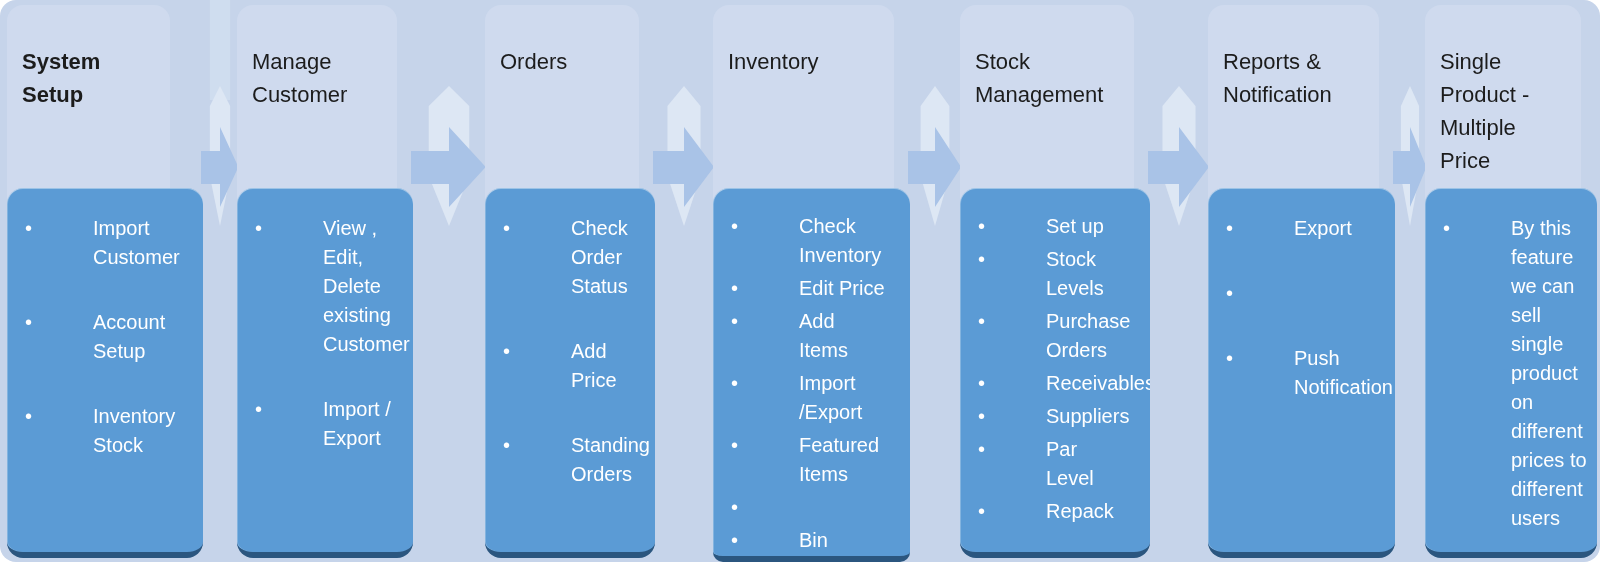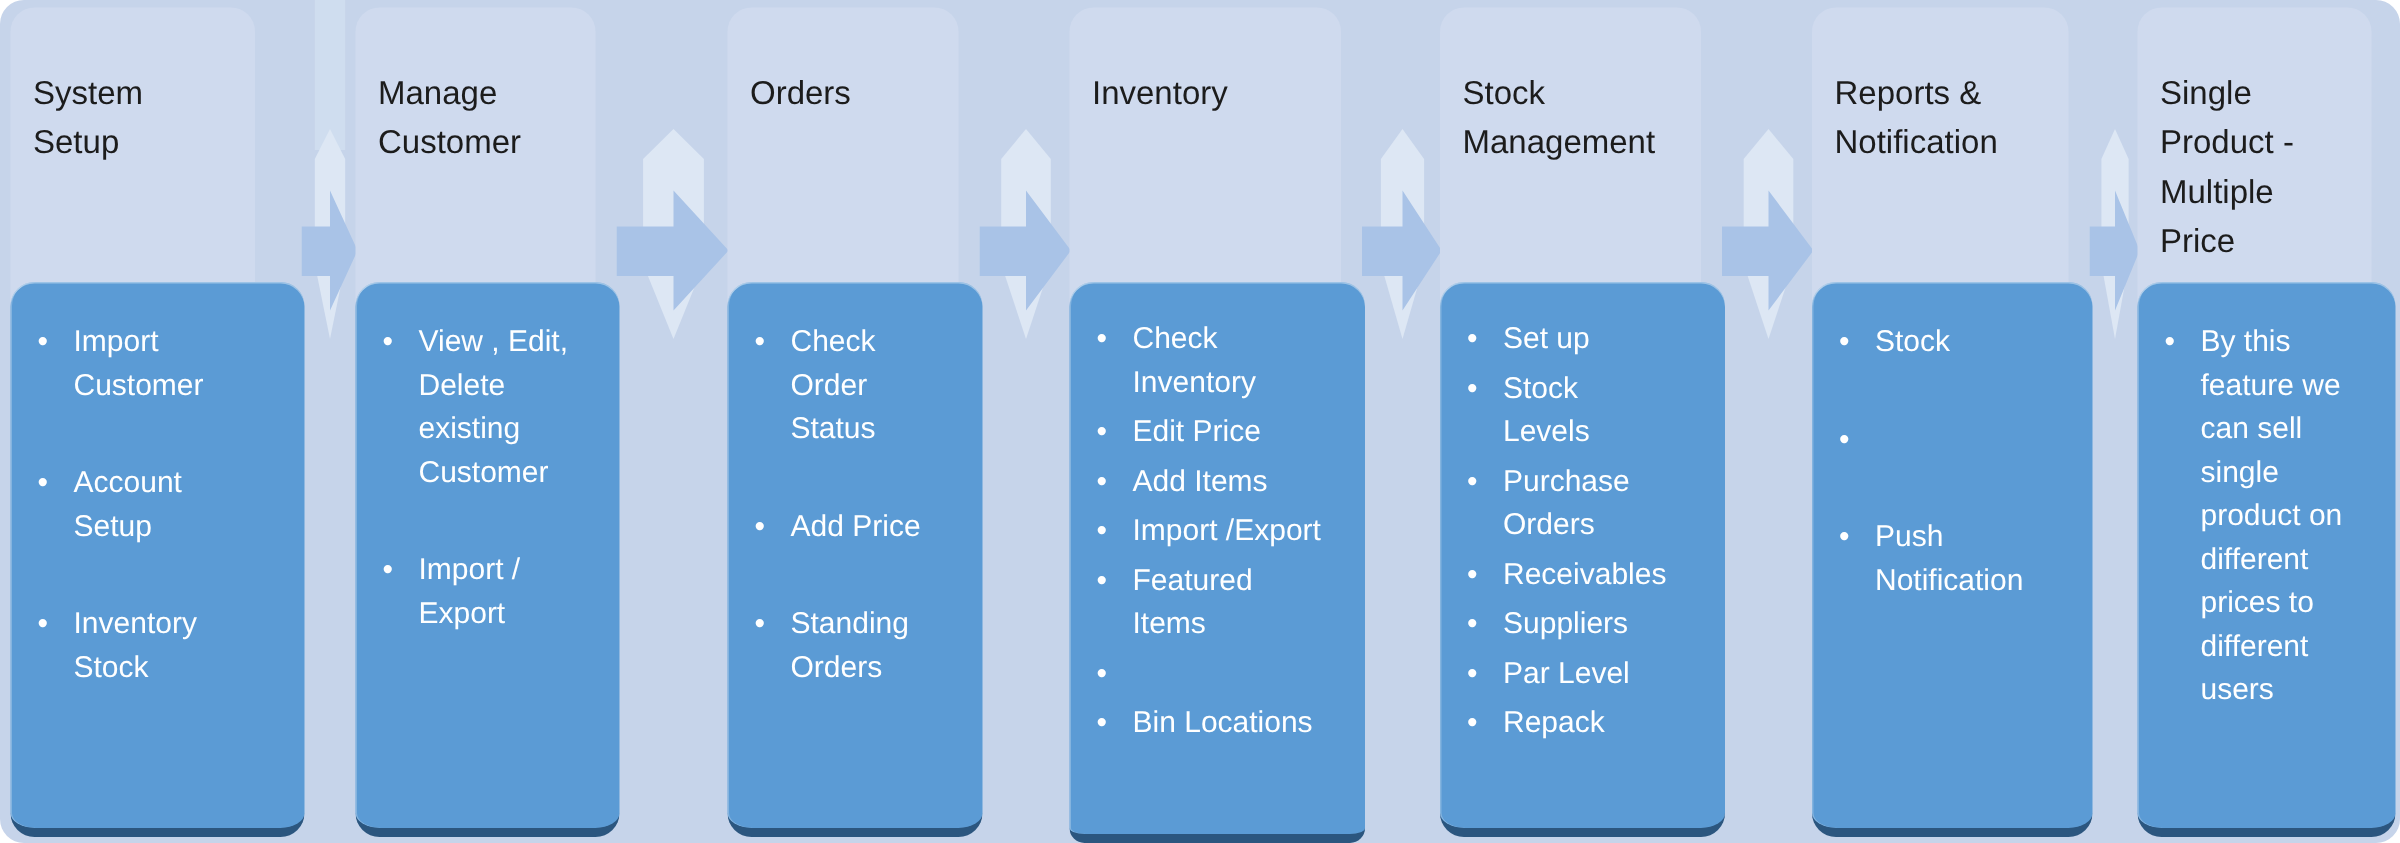--- a/index.html
+++ b/index.html
@@ -21,28 +21,28 @@
     position:absolute;top:188px;left:0;right:0;bottom:4px;box-sizing:border-box;
     background:#5b9bd5;border-radius:16px;
     border-bottom:6px solid #2b567f;
     box-shadow:inset 0 1px 0 rgba(255,255,255,.4), inset 1px 0 0 rgba(255,255,255,.25);
     padding:26px 8px 0 18px;color:#ffffff;overflow:hidden;
   }
   .item{display:flex;margin-bottom:36px;font-size:20px;line-height:29px;}
   .dense .item{margin-bottom:4px;}
   .item:last-child{margin-bottom:0;}
   .dot{width:24px;flex:none;font-size:20px;}
-  .txt{flex:1;}
+  .txt{flex:1;margin-left:44px;}
   
   .col-1{width:196px}.col-2{width:176px}.col-3{width:170px}.col-4{width:197px}
   .col-5{width:190px}.col-6{width:187px}.col-7{width:172px}
   .g-1{width:34px}.g-2{width:72px}.g-3{width:58px}.g-4{width:50px}.g-5{width:58px}.g-6{width:30px}
   
   .col-1 .hdr{right:33px;}
-  .col-1 .title{padding-right:60px;}
+  .col-1 .title{padding-right:60px;font-weight:bold;}
   .col-1 .box{padding-right:30px;}
   .col-3 .box{padding-right:34px;}
   .col-4 .box{padding-right:22px;padding-top:24px;bottom:0;border-radius:16px 16px 10px 10px;}
   .col-5 .box{padding-right:36px;padding-top:24px;}
   .col-7 .title{padding-right:40px;}
   .col-7 .box{padding-right:6px;}
   
   .gap{position:relative;flex:none;height:100%;}
   .arrow-svg{position:absolute;top:0;left:-2px;width:calc(100% + 4px);height:240px;display:block;}
 </style>
@@ -214,21 +214,21 @@
     </svg>
   </div>
 
   <section class="col col-6">
     <div class="hdr">
       <h2 class="title">Reports &amp; Notification</h2>
     </div>
     <div class="box">
       <div class="item">
           <span class="dot">•</span>
-          <span class="txt">Stock</span>
+          <span class="txt">Export</span>
         </div>
       <div class="item">
           <span class="dot">•</span>
         </div>
       <div class="item">
           <span class="dot">•</span>
           <span class="txt">Push Notification</span>
         </div>
     </div>
   </section>

